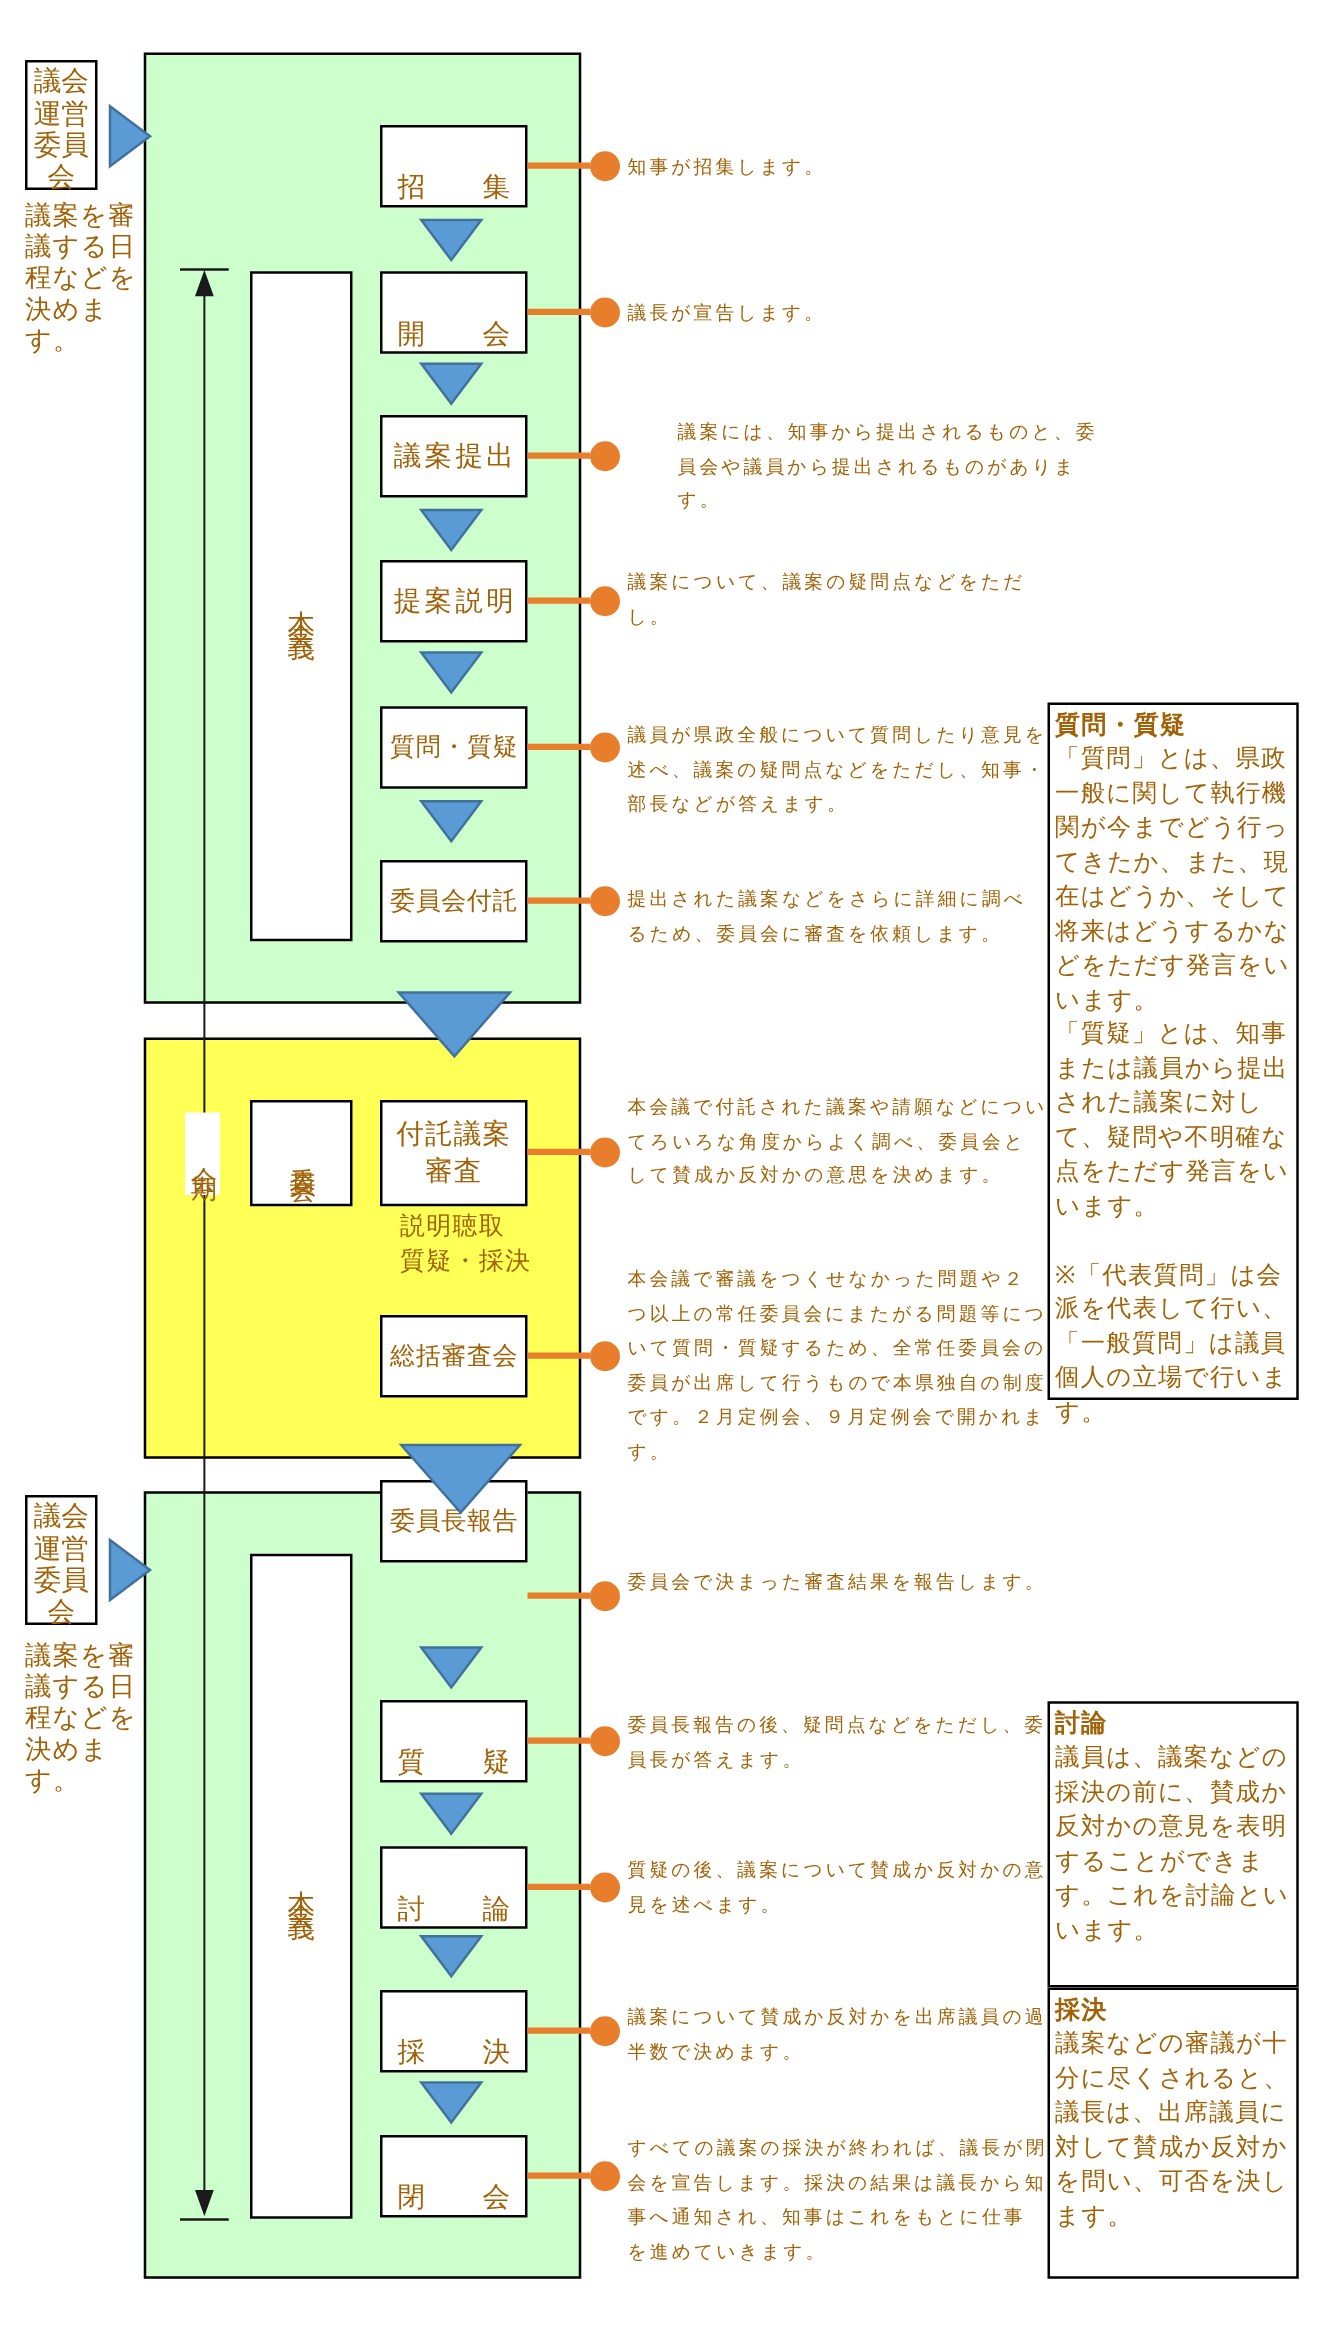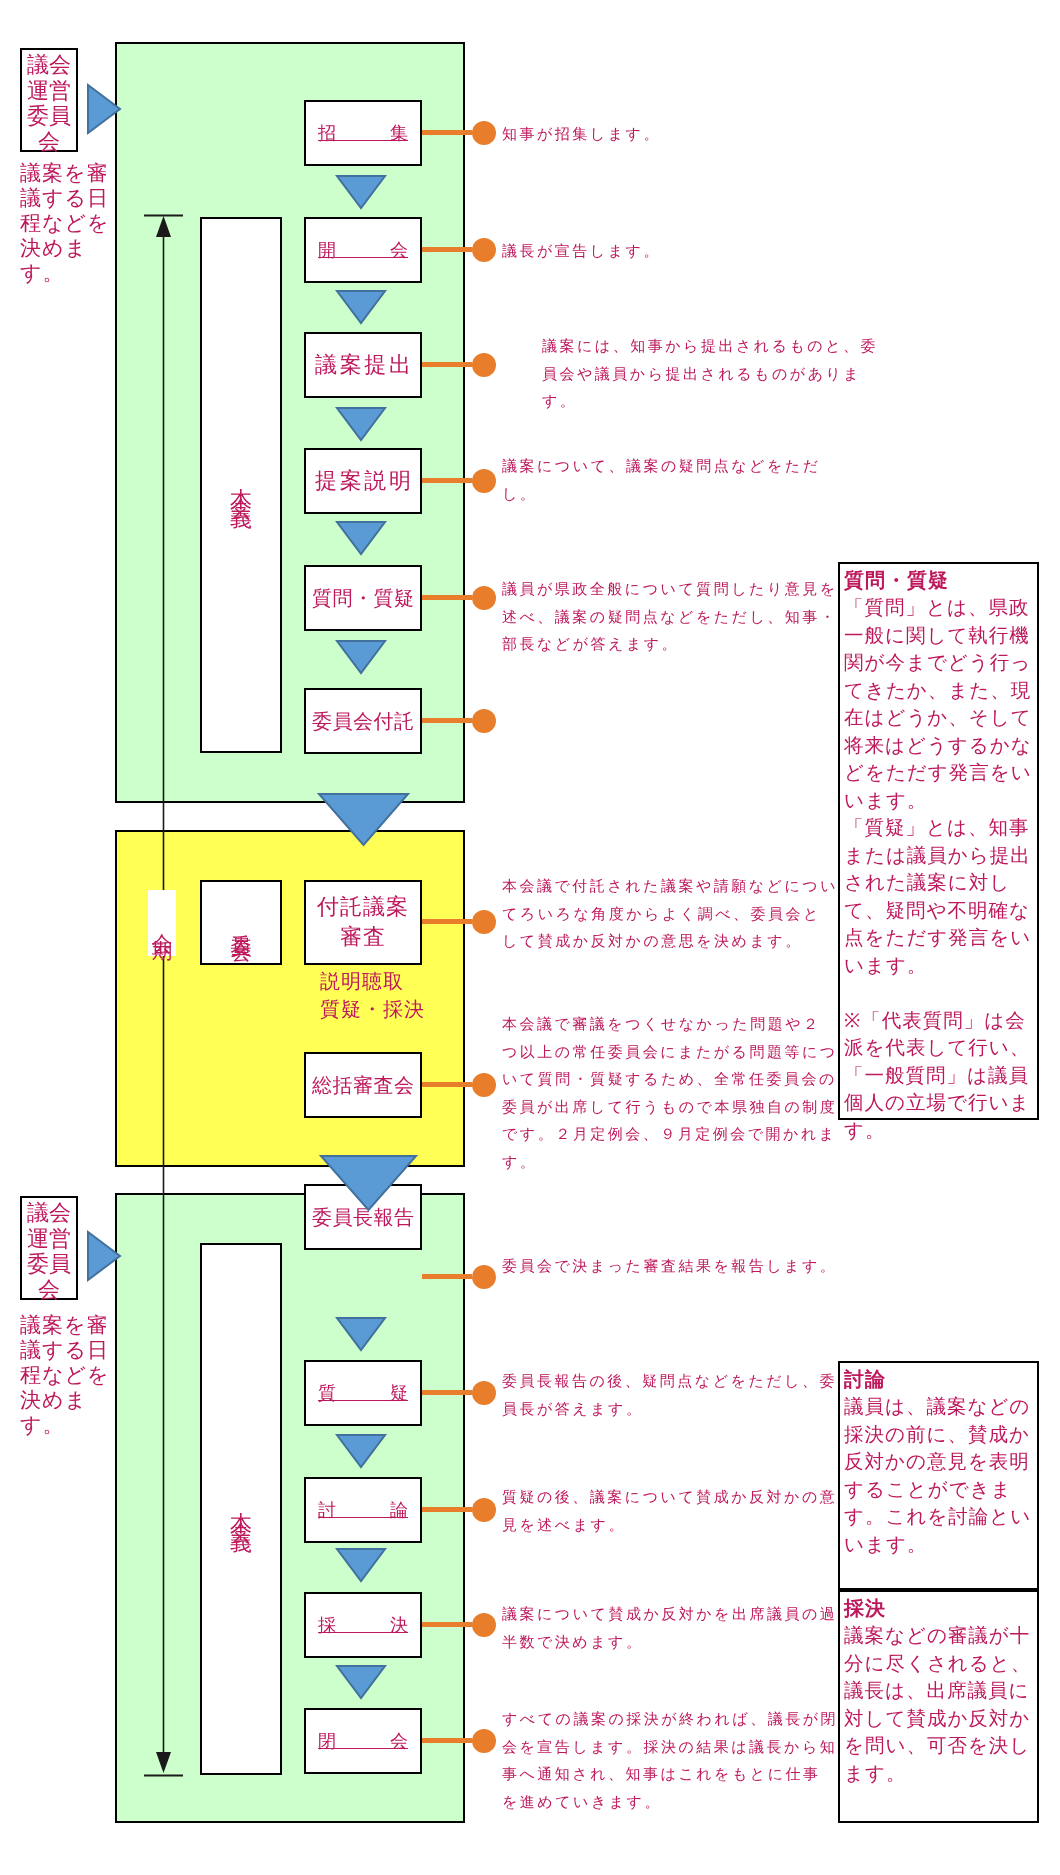--- a/index.html
+++ b/index.html
@@ -1,28 +1,28 @@
 <!DOCTYPE html>
 <html><head>
 <meta charset="utf-8">
 <style>
   html,body{margin:0;padding:0;background:#fff;}
   .canvas{position:relative;width:1060px;height:1875px;background:#fff;overflow:hidden;
-          font-family:"Liberation Sans",sans-serif;color:#be185d;}
+          font-family:"Liberation Sans",sans-serif;color:#a16207;}
   .abs{position:absolute;box-sizing:border-box;}
   
   .panel{position:absolute;box-sizing:border-box;border:2px solid #000;}
   .green{background:#ccffcc;}
   .yellow{background:#ffff55;}
   
   .wbox{position:absolute;box-sizing:border-box;border:2px solid #000;background:#fff;}
   
   .flow{left:304px;width:118px;height:66px;font-size:22px;line-height:62px;
         text-align:justify;text-align-last:justify;overflow:hidden;}
-  .fl2{font-size:18px;padding:0 12px;text-decoration:underline;}
+  .fl2{font-size:22px;padding:17px 12px;}
   .fl4{font-size:22px;padding:0 9px;}
   .fl5{font-size:20px;padding:0 6px;}
   .flwrap{font-size:22px;line-height:30px;text-align:center;text-align-last:center;
           padding-top:10px;letter-spacing:1px;}
   
   .vtext{writing-mode:vertical-rl;text-orientation:upright;display:flex;
          align-items:center;justify-content:center;margin:auto;}
   .plenary{font-size:22px;letter-spacing:10px;}
   .iinkai{font-size:21px;letter-spacing:4px;}
   
@@ -121,20 +121,21 @@
   <div class="cline" style="top:1622px;"></div>
     <div class="cdot" style="top:1613px;"></div>
   <div class="cline" style="top:1738px;"></div>
     <div class="cdot" style="top:1729px;"></div>
 
   <div class="desc" style="top:120px;">知事が招集します。</div>
   <div class="desc" style="top:237px;">議長が宣告します。</div>
   <div class="desc" style="top:332px;margin-left:40px;">議案には、知事から提出されるものと、委員会や議員から提出されるものがあります。</div>
   <div class="desc" style="top:452px;">議案について、議案の疑問点などをただし。</div>
   <div class="desc" style="top:575px;">議員が県政全般について質問したり意見を述べ、議案の疑問点などをただし、知事・部長などが答えます。</div>
+  <div class="desc" style="top:706px;">提出された議案などをさらに詳細に調べるため、委員会に審査を依頼します。</div>
   <div class="desc" style="top:872px;">本会議で付託された議案や請願などについてろいろな角度からよく調べ、委員会として賛成か反対かの意思を決めます。</div>
   <div class="desc" style="top:1010px;">本会議で審議をつくせなかった問題や２つ以上の常任委員会にまたがる問題等について質問・質疑するため、全常任委員会の委員が出席して行うもので本県独自の制度です。２月定例会、９月定例会で開かれます。</div>
   <div class="desc" style="top:1252px;">委員会で決まった審査結果を報告します。</div>
   <div class="desc" style="top:1367px;">委員長報告の後、疑問点などをただし、委員長が答えます。</div>
   <div class="desc" style="top:1483px;">質疑の後、議案について賛成か反対かの意見を述べます。</div>
   <div class="desc" style="top:1600px;">議案について賛成か反対かを出席議員の過半数で決めます。</div>
   <div class="desc" style="top:1705px;">すべての議案の採決が終われば、議長が閉会を宣告します。採決の結果は議長から知事へ通知され、知事はこれをもとに仕事を進めていきます。</div>
 
   <div class="side" style="top:562px;height:558px;">
     <h4>質問・質疑</h4>

